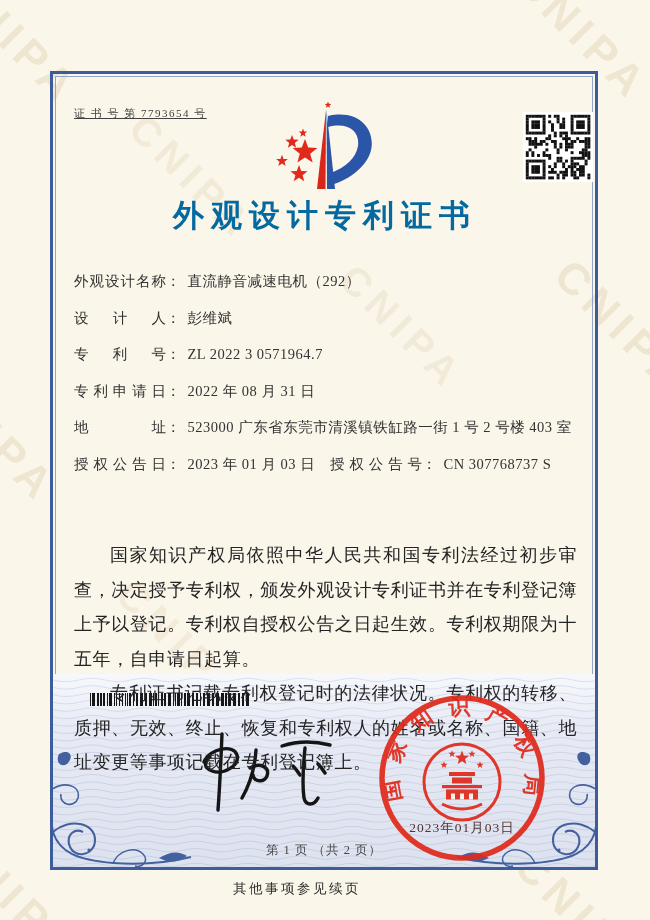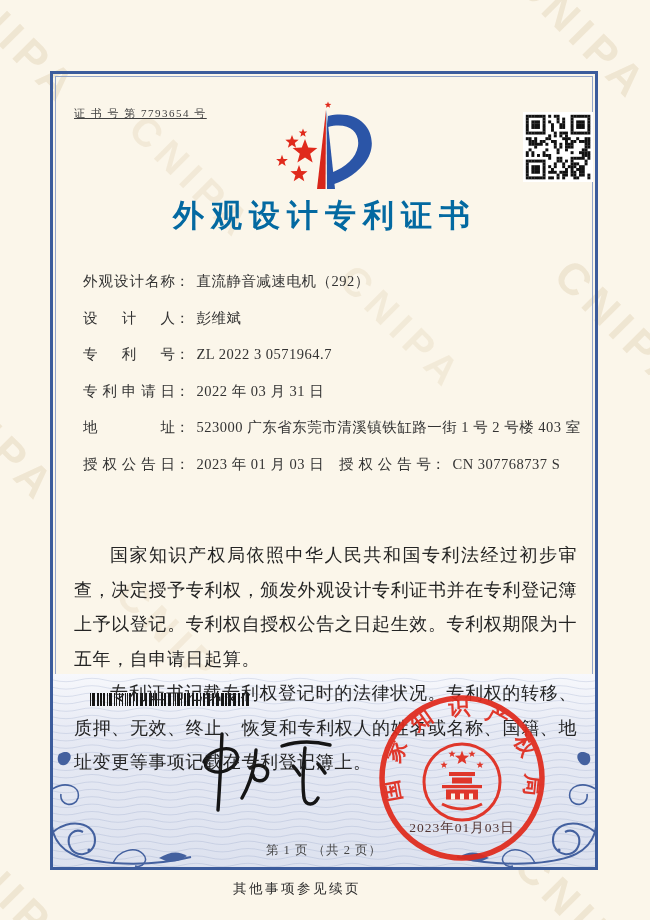--- a/index.html
+++ b/index.html
@@ -14,21 +14,21 @@
   .frame{position:absolute;left:50px;top:71px;width:548px;height:799px;z-index:2;
          border:3px solid #3c5c9c;box-sizing:border-box;}
   .frame-inner{position:absolute;left:2px;top:2px;right:2px;bottom:2px;
          border:1px solid #93a5c9;}
   .certno{position:absolute;left:74px;top:106px;z-index:3;font-size:11px;color:#404040;letter-spacing:1.5px;text-decoration:underline;}
   .title{position:absolute;left:0;top:195px;width:650px;z-index:3;text-align:center;
          font-size:31px;font-weight:bold;letter-spacing:7px;color:#0369a1;}
   
   .fields{position:absolute;left:74px;top:272px;width:504px;z-index:3;font-size:14.5px;color:#333;}
   .frow{position:relative;margin-bottom:17.5px;white-space:nowrap;}
-  .flabel{display:inline-block;width:92px;text-align:justify;text-align-last:justify;vertical-align:bottom;margin-left:9px;}
+  .flabel{display:inline-block;width:92px;text-align:justify;text-align-last:justify;vertical-align:bottom;}
   .fcolon{display:inline-block;}
   .fvalue{margin-left:7px;letter-spacing:.5px;}
   .fpair2{position:absolute;left:256px;top:0;}
   
   .paras{position:absolute;left:74px;top:538px;width:503px;z-index:3;font-size:18px;
          line-height:1.92;color:#242424;text-align:justify;}
   .paras p{margin:0;text-indent:2em;letter-spacing:.6px;}
   
   .band{position:absolute;left:53px;top:674px;width:542px;height:193px;z-index:2;
         background:linear-gradient(180deg,#f7f8fc 0%,#e7eaf4 30%,#dde2ef 100%);overflow:hidden;}
@@ -335,21 +335,21 @@
   <div class="frow">
     <span class="flabel">外观设计名称</span><span class="fcolon">：</span><span class="fvalue">直流静音减速电机（292）</span>
   </div>
   <div class="frow">
     <span class="flabel">设计人</span><span class="fcolon">：</span><span class="fvalue">彭维斌</span>
   </div>
   <div class="frow">
     <span class="flabel">专利号</span><span class="fcolon">：</span><span class="fvalue">ZL 2022 3 0571964.7</span>
   </div>
   <div class="frow">
-    <span class="flabel">专利申请日</span><span class="fcolon">：</span><span class="fvalue">2022 年 03 月 31 日</span>
+    <span class="flabel">专利申请日</span><span class="fcolon">：</span><span class="fvalue">2022 年 08 月 31 日</span>
   </div>
   <div class="frow">
     <span class="flabel">地址</span><span class="fcolon">：</span><span class="fvalue">523000 广东省东莞市清溪镇铁缸路一街 1 号 2 号楼 403 室</span>
   </div>
   <div class="frow">
     <span class="flabel">授权公告日</span><span class="fcolon">：</span><span class="fvalue">2023 年 01 月 03 日</span>
     <span class="fpair2">
       <span class="flabel">授权公告号</span><span class="fcolon">：</span><span class="fvalue">CN 307768737 S</span>
     </span>
   </div>

